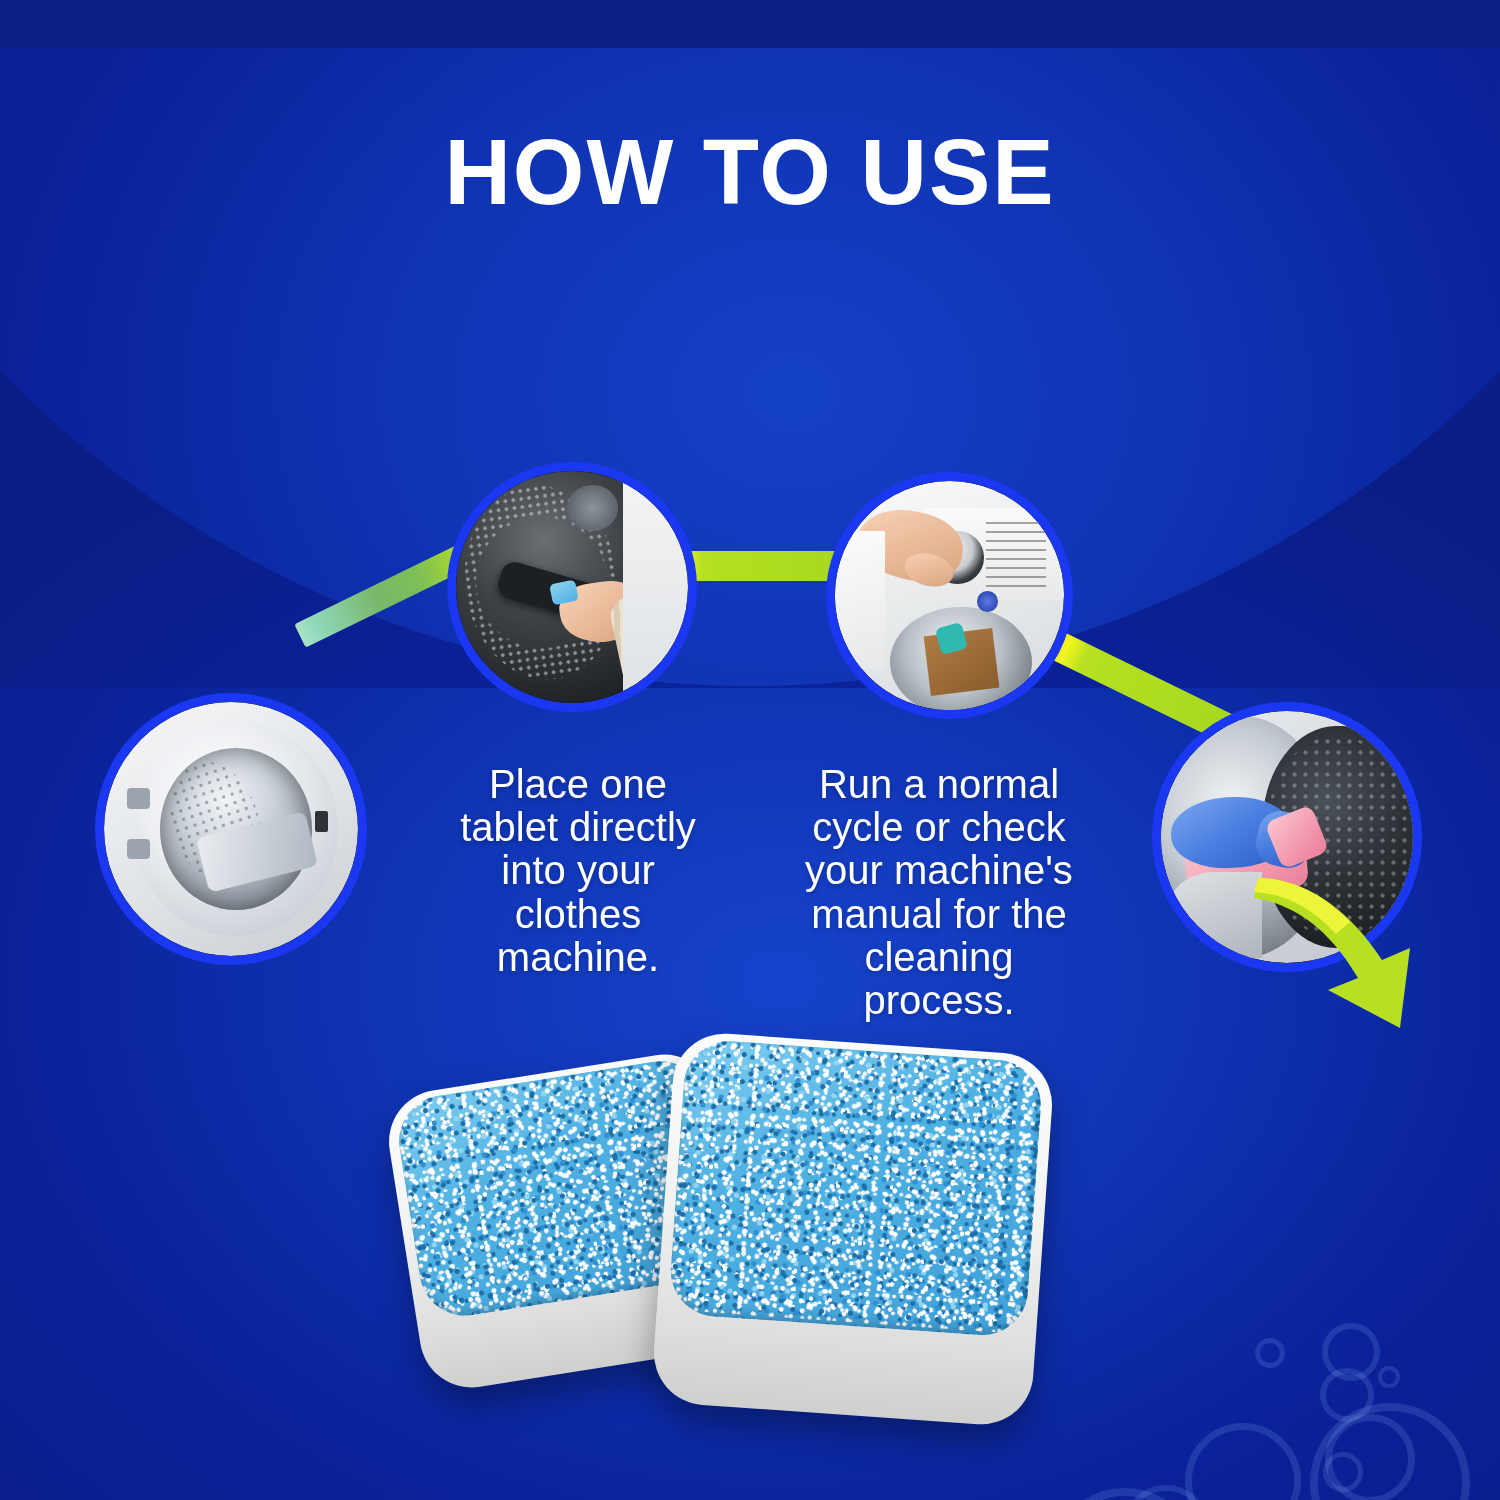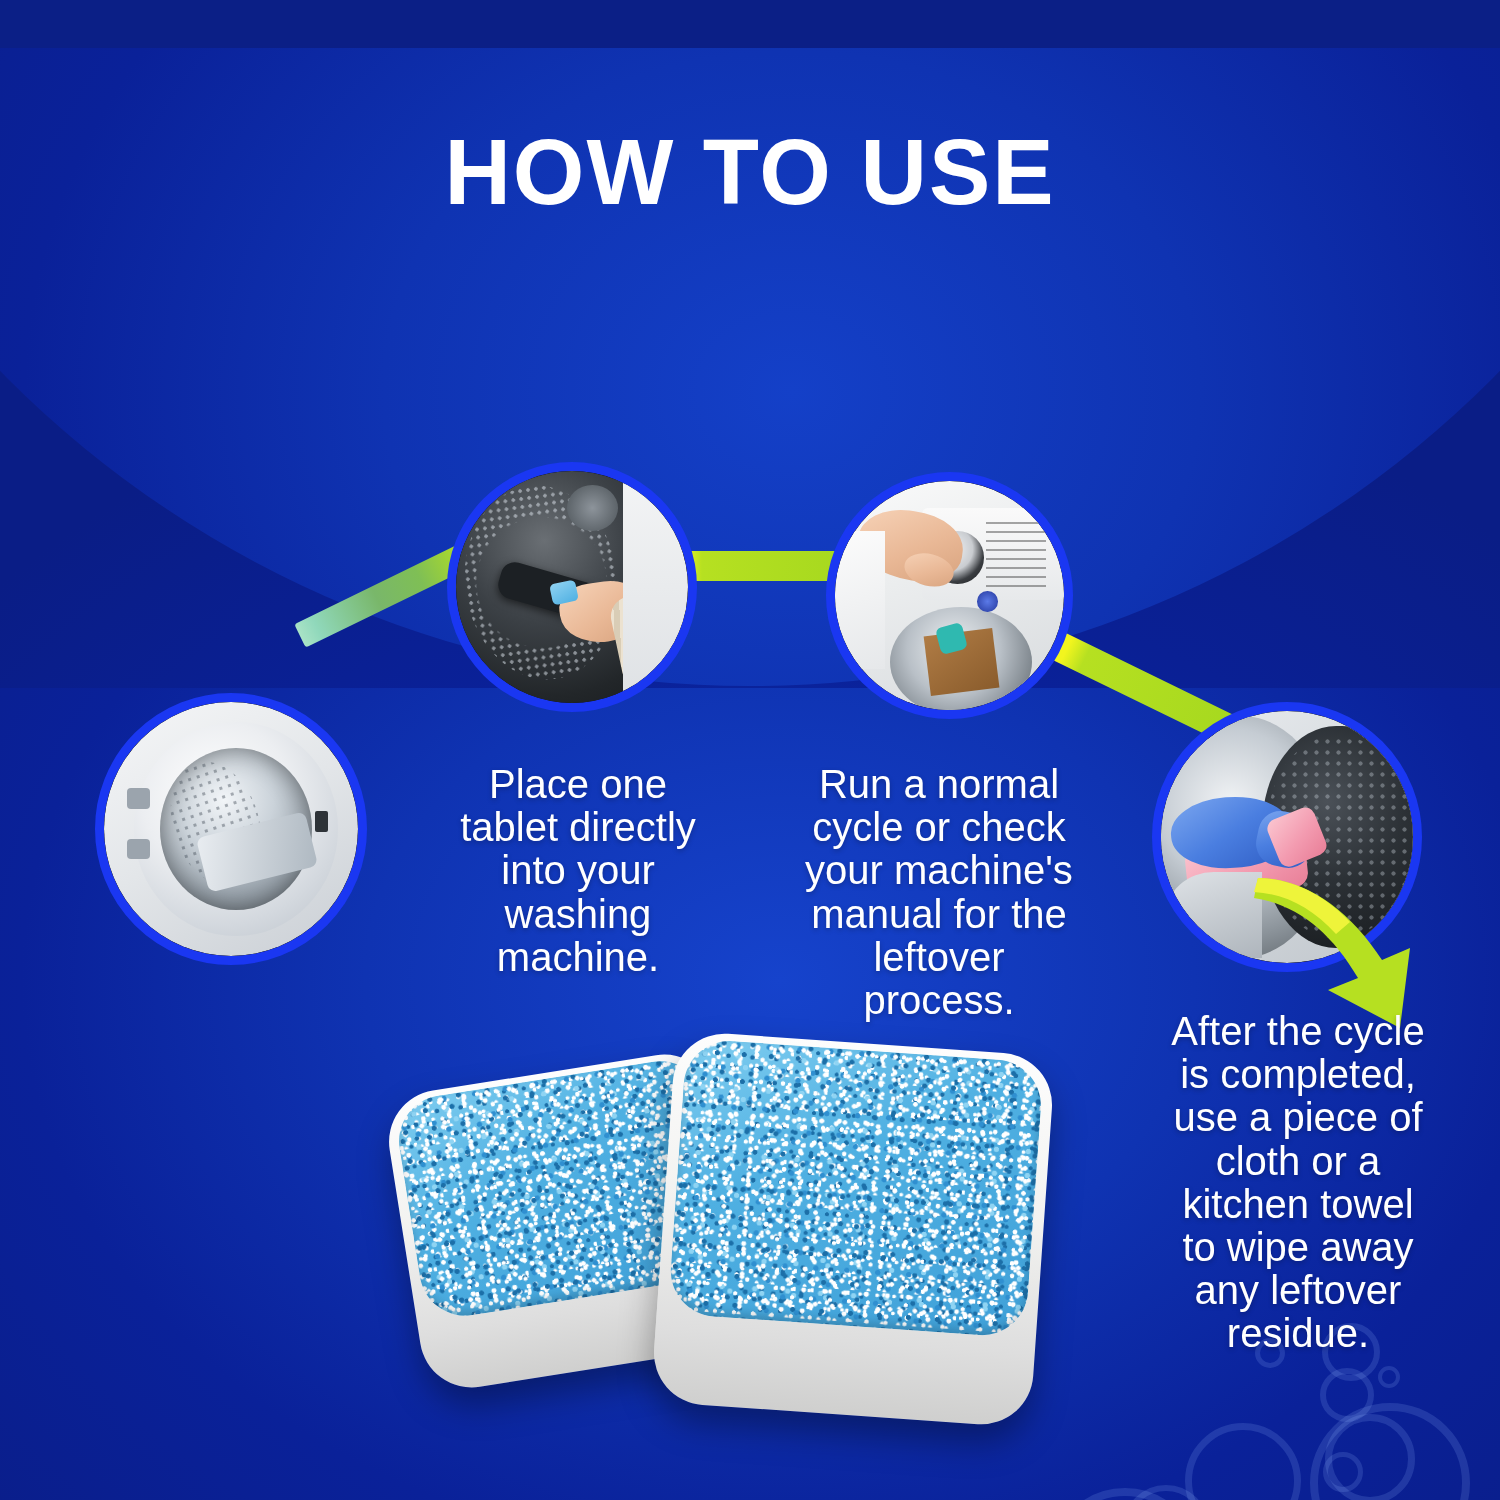--- a/index.html
+++ b/index.html
@@ -261,38 +261,30 @@
     <svg width="230" height="190" viewBox="0 0 230 190">
       <path d="M8 10 C 55 10, 100 42, 132 92 L 160 80 L 150 160 L 78 122 L 108 110 C 80 62, 45 36, 4 30 Z" fill="#b6e021"></path>
       <path d="M8 10 C 40 10, 74 26, 100 54 L 86 66 C 62 40, 36 26, 4 24 Z" fill="#eef43a"></path>
     </svg>
   </div>
 
 
   <div class="cap" style="left:418px;top:715px;width:320px;">Place one
 tablet directly
 into your
-washing
+clothes
 machine.</div>
 
   <div class="cap" style="left:770px;top:715px;width:338px;">Run a normal
 cycle or check
 your machine's
 manual for the
-leftover
+cleaning
 process.</div>
 
-  <div class="cap" style="left:1118px;top:962px;width:360px;">After the cycle
-is completed,
-use a piece of
-cloth or a
-kitchen towel
-to wipe away
-any leftover
-residue.</div>
 
   <div class="tablets">
     <div class="tab" style="left:8px;top:38px;width:330px;height:300px;transform:rotate(-9deg);">
       <div class="side"></div>
       <div class="top"></div>
     </div>
     <div class="tab" style="left:268px;top:10px;width:380px;height:372px;transform:rotate(4deg);">
       <div class="side"></div>
       <div class="top"></div>
     </div>

